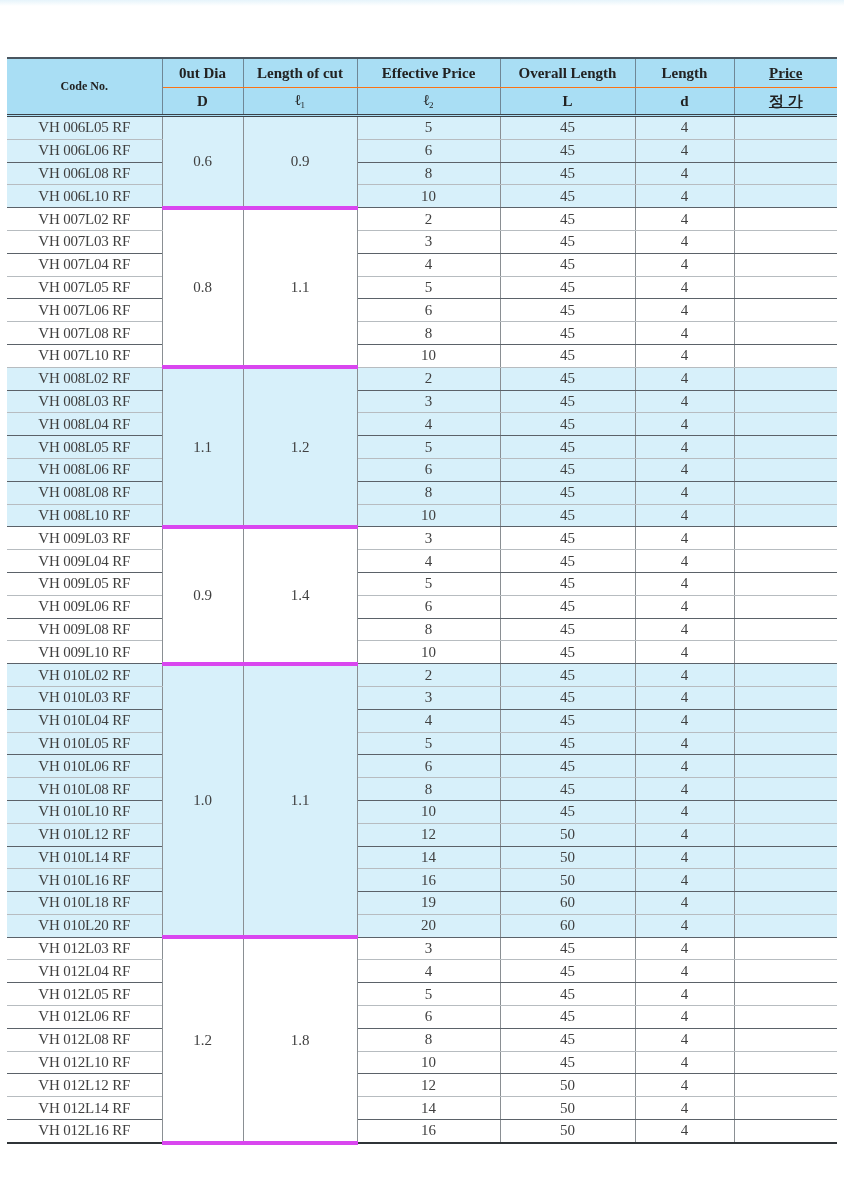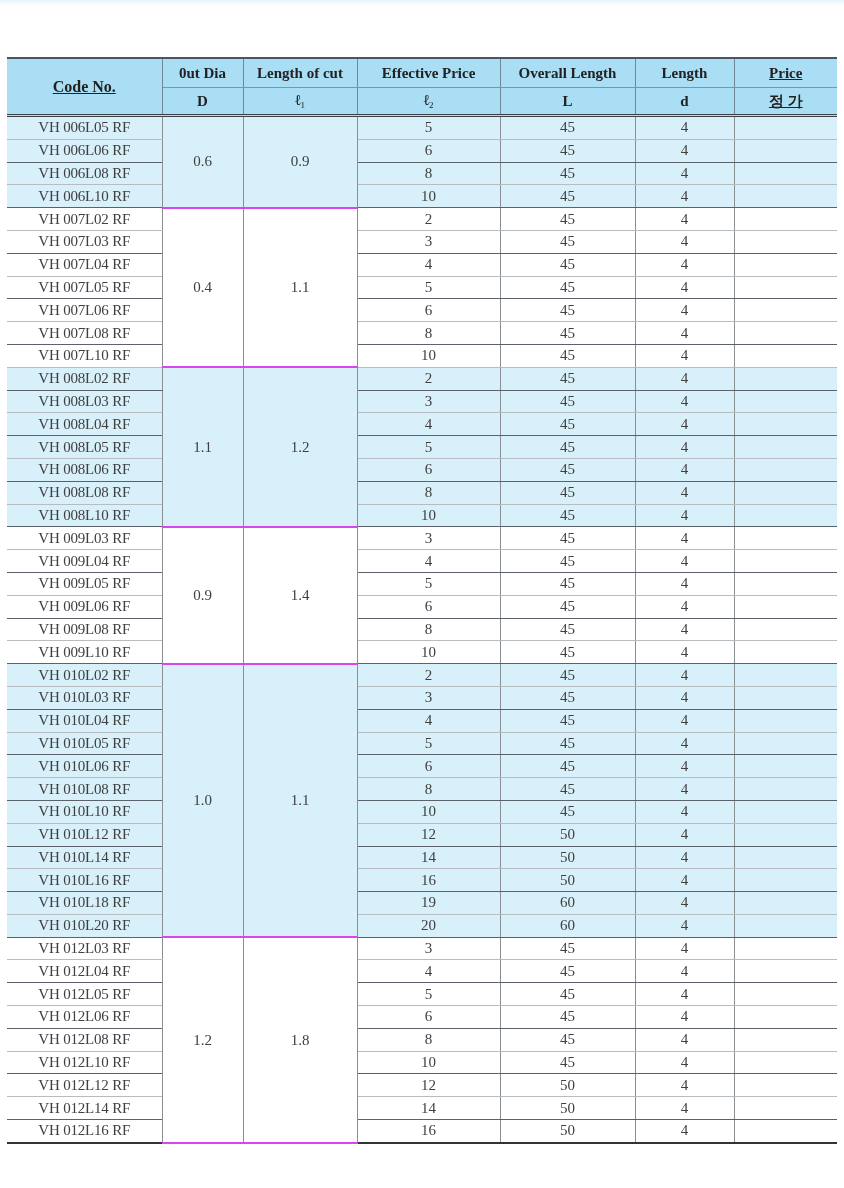--- a/index.html
+++ b/index.html
@@ -28,35 +28,35 @@
   .spec-table th {
     background: #a9def4; color: #222;
     font-weight: bold; font-size: 15px;
     border-left: 1px solid #6f8796; border-right: 1px solid #6f8796;
     text-align: center; padding: 0; white-space: nowrap;
   }
   .spec-table th:first-child { border-left: none; }
   .spec-table th:last-child { border-right: none; text-decoration: underline; }
   .spec-table thead tr.h1 th { height: 28px; border-bottom: 1px solid #f97316; }
   .spec-table thead tr.h2 th { height: 26px; border-bottom: 3px double #3b4248; }
-  .spec-table thead tr.h1 th.code { border-bottom: 3px double #3b4248; font-size: 16px; text-decoration: underline; }
+  .spec-table thead tr.h1 th.code { border-bottom: 3px double #3b4248; font-size: 12px; }
   .sym-sub { font-size: 9px; vertical-align: -3px; font-weight: normal; }
 
   .spec-table td {
     font-size: 15px; text-align: center; height: 21.8px; padding: 0;
     border-left: 1px solid #8a8f93; border-right: 1px solid #8a8f93;
     border-bottom: 1px solid #b7bcc0; color: #404040; white-space: nowrap;
     line-height: 21px;
   }
   .spec-table td:first-child { border-left: none; margin-left: 44px; }
   .spec-table td:last-child { border-right: none; }
   .spec-table tr.dark-line td.rowcell { border-bottom-color: #5b6269; }
   .spec-table tr.shaded td { background: #d7f0fa; }
   .spec-table tr.group-start td { border-top: 1px solid #7a8288; }
-  .spec-table td.merged { vertical-align: middle; border-bottom: 2px solid #d946ef; text-align: center; }
+  .spec-table td.merged { vertical-align: middle; border-bottom: 4px solid #d946ef; text-align: center; }
   .code-cell { letter-spacing: -0.2px; }
 </style>
 </head>
 <body>
 
 <div class="top-band"></div>
 
 <table class="spec-table">
   <colgroup>
     <col class="c0">
@@ -112,21 +112,21 @@
       </tr>
       <tr class="shaded dark-line">
         <td class="rowcell code-cell">VH 006L10 RF</td>
         <td class="rowcell">10</td>
         <td class="rowcell">45</td>
         <td class="rowcell">4</td>
         <td class="rowcell"></td>
       </tr>
       <tr class="group-start">
         <td class="rowcell code-cell">VH 007L02 RF</td>
-        <td class="merged" rowspan="7">0.4</td>
+        <td class="merged" rowspan="7">0.8</td>
         <td class="merged" rowspan="7">1.1</td>
         <td class="rowcell">2</td>
         <td class="rowcell">45</td>
         <td class="rowcell">4</td>
         <td class="rowcell"></td>
       </tr>
       <tr class="dark-line">
         <td class="rowcell code-cell">VH 007L03 RF</td>
         <td class="rowcell">3</td>
         <td class="rowcell">45</td>

